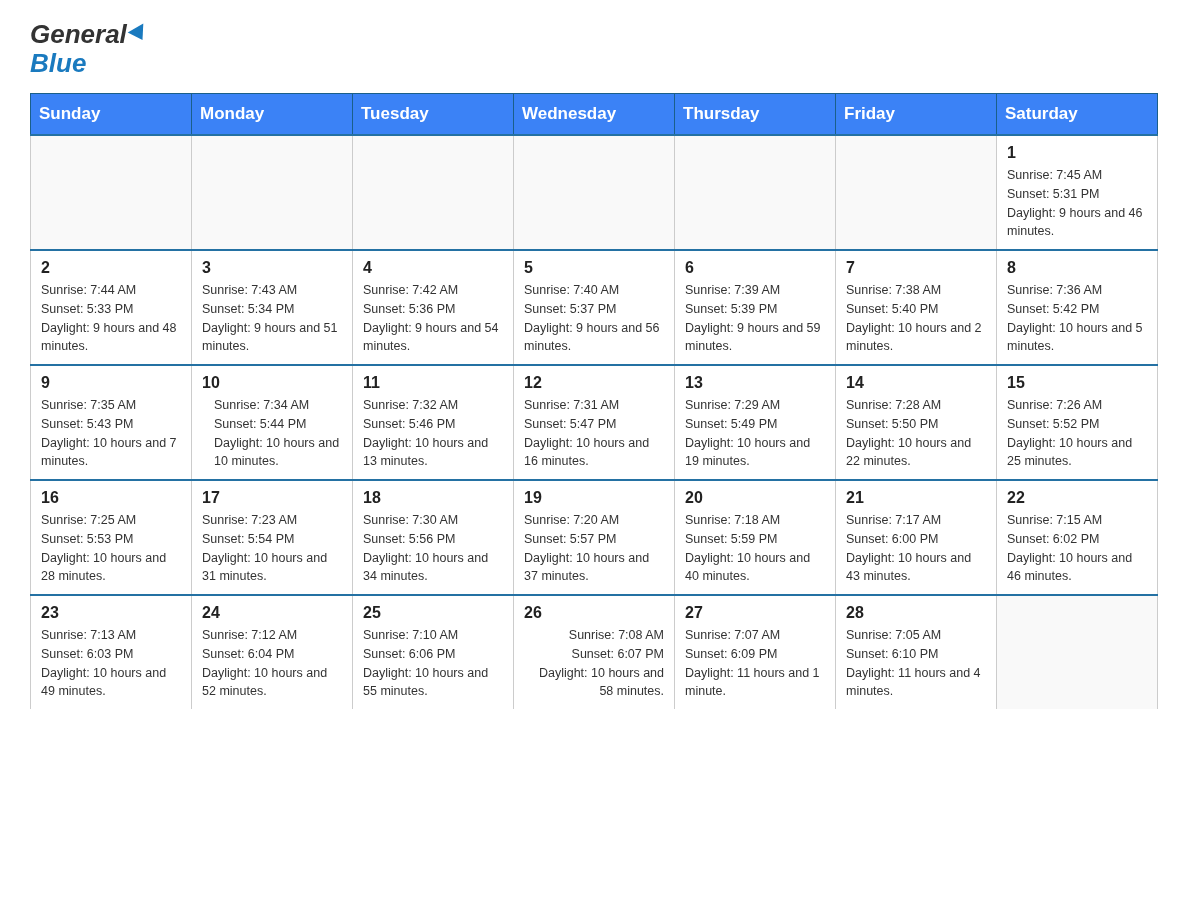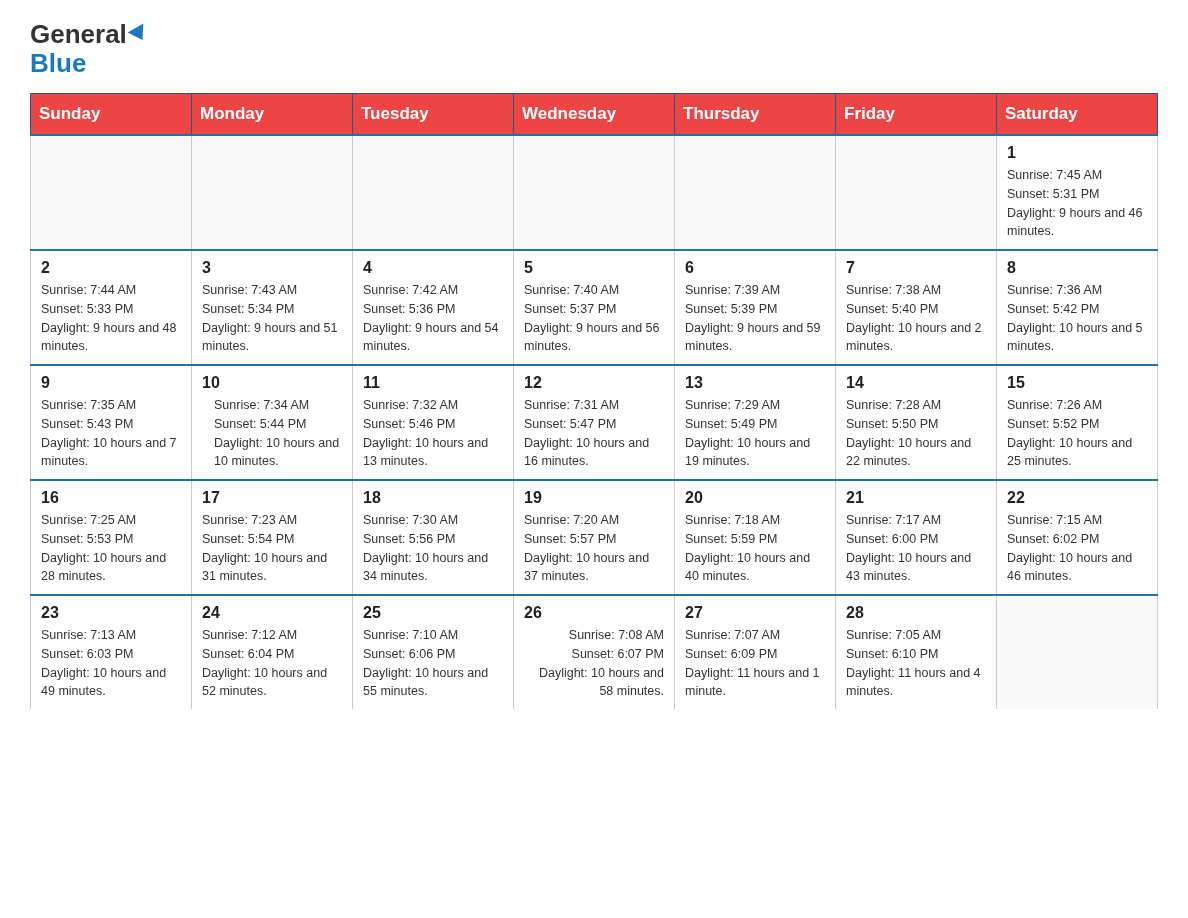--- a/index.html
+++ b/index.html
@@ -8,20 +8,21 @@
       background: #fff;
       padding: 20px 30px;
       width: 1188px;
       min-height: 918px;
     }
     .header {
       display: flex;
       justify-content: space-between;
       align-items: center;
       margin-bottom: 16px;
+      font-style: italic;
     }
     .logo {
       display: flex;
       flex-direction: column;
       align-items: flex-start;
     }
     .logo-general {
       font-size: 26px;
       font-weight: bold;
       color: #333;
@@ -57,21 +58,21 @@
       font-size: 22px;
       color: #555;
       margin-top: 4px;
     }
     .calendar {
       width: 100%;
       border-collapse: collapse;
       margin-top: 10px;
     }
     .calendar thead tr th {
-      background-color: #ef4444;
+      background-color: #3b82f6;
       color: #fff;
       font-size: 17px;
       font-weight: bold;
       padding: 10px 8px;
       text-align: left;
       border: 1px solid #1a5f8a;
     }
     .calendar tbody tr {
       border-top: 2px solid #2471a3;
     }

